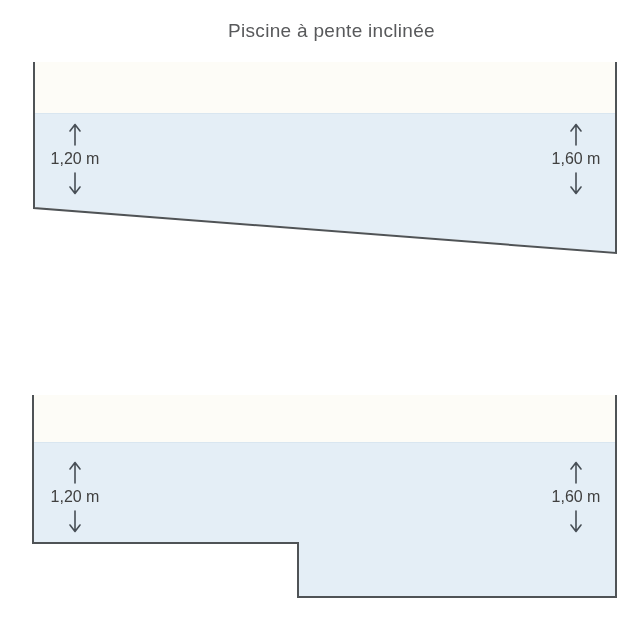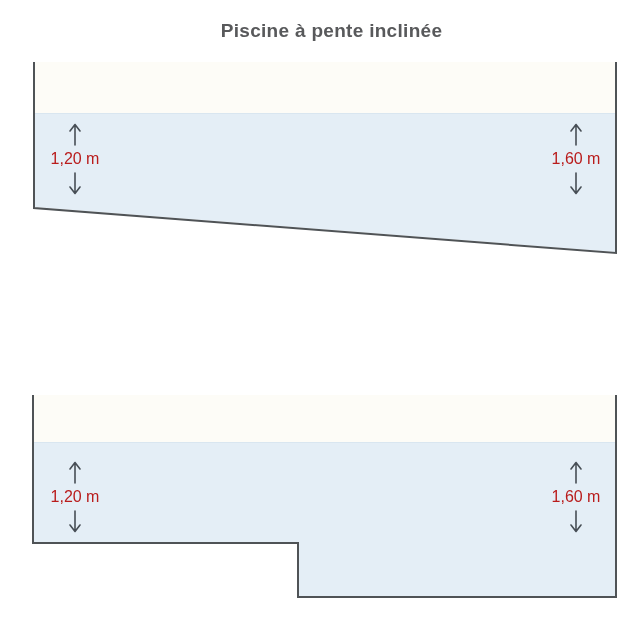--- a/index.html
+++ b/index.html
@@ -8,35 +8,35 @@
     width:643px;height:626px;
     background:#ffffff;
     font-family:"Liberation Sans", sans-serif;
     overflow:hidden;
   }
   .diagram{position:absolute;left:0;width:643px;height:313px;}
   .diagram-title{
     position:absolute;left:20px;right:0;
     text-align:center;
     font-size:19px;
-    font-weight:700;
+    font-weight:400;
     letter-spacing:0.3px;
     color:#58595b;
     margin:0;
   }
   .pool-svg{position:absolute;left:0;top:0;width:643px;height:313px;display:block;}
   .measure{
     position:absolute;
     display:flex;flex-direction:column;align-items:center;
     gap:3px;
     width:68px;
   }
   .measure .depth-label{
     font-size:16px;
-    color:#b91c1c;
+    color:#404040;
     line-height:20px;
     white-space:nowrap;
     text-align:right;
   }
   .arrow-svg{display:block;}
 </style>
 </head>
 <body>
 
 <div class="canvas">

